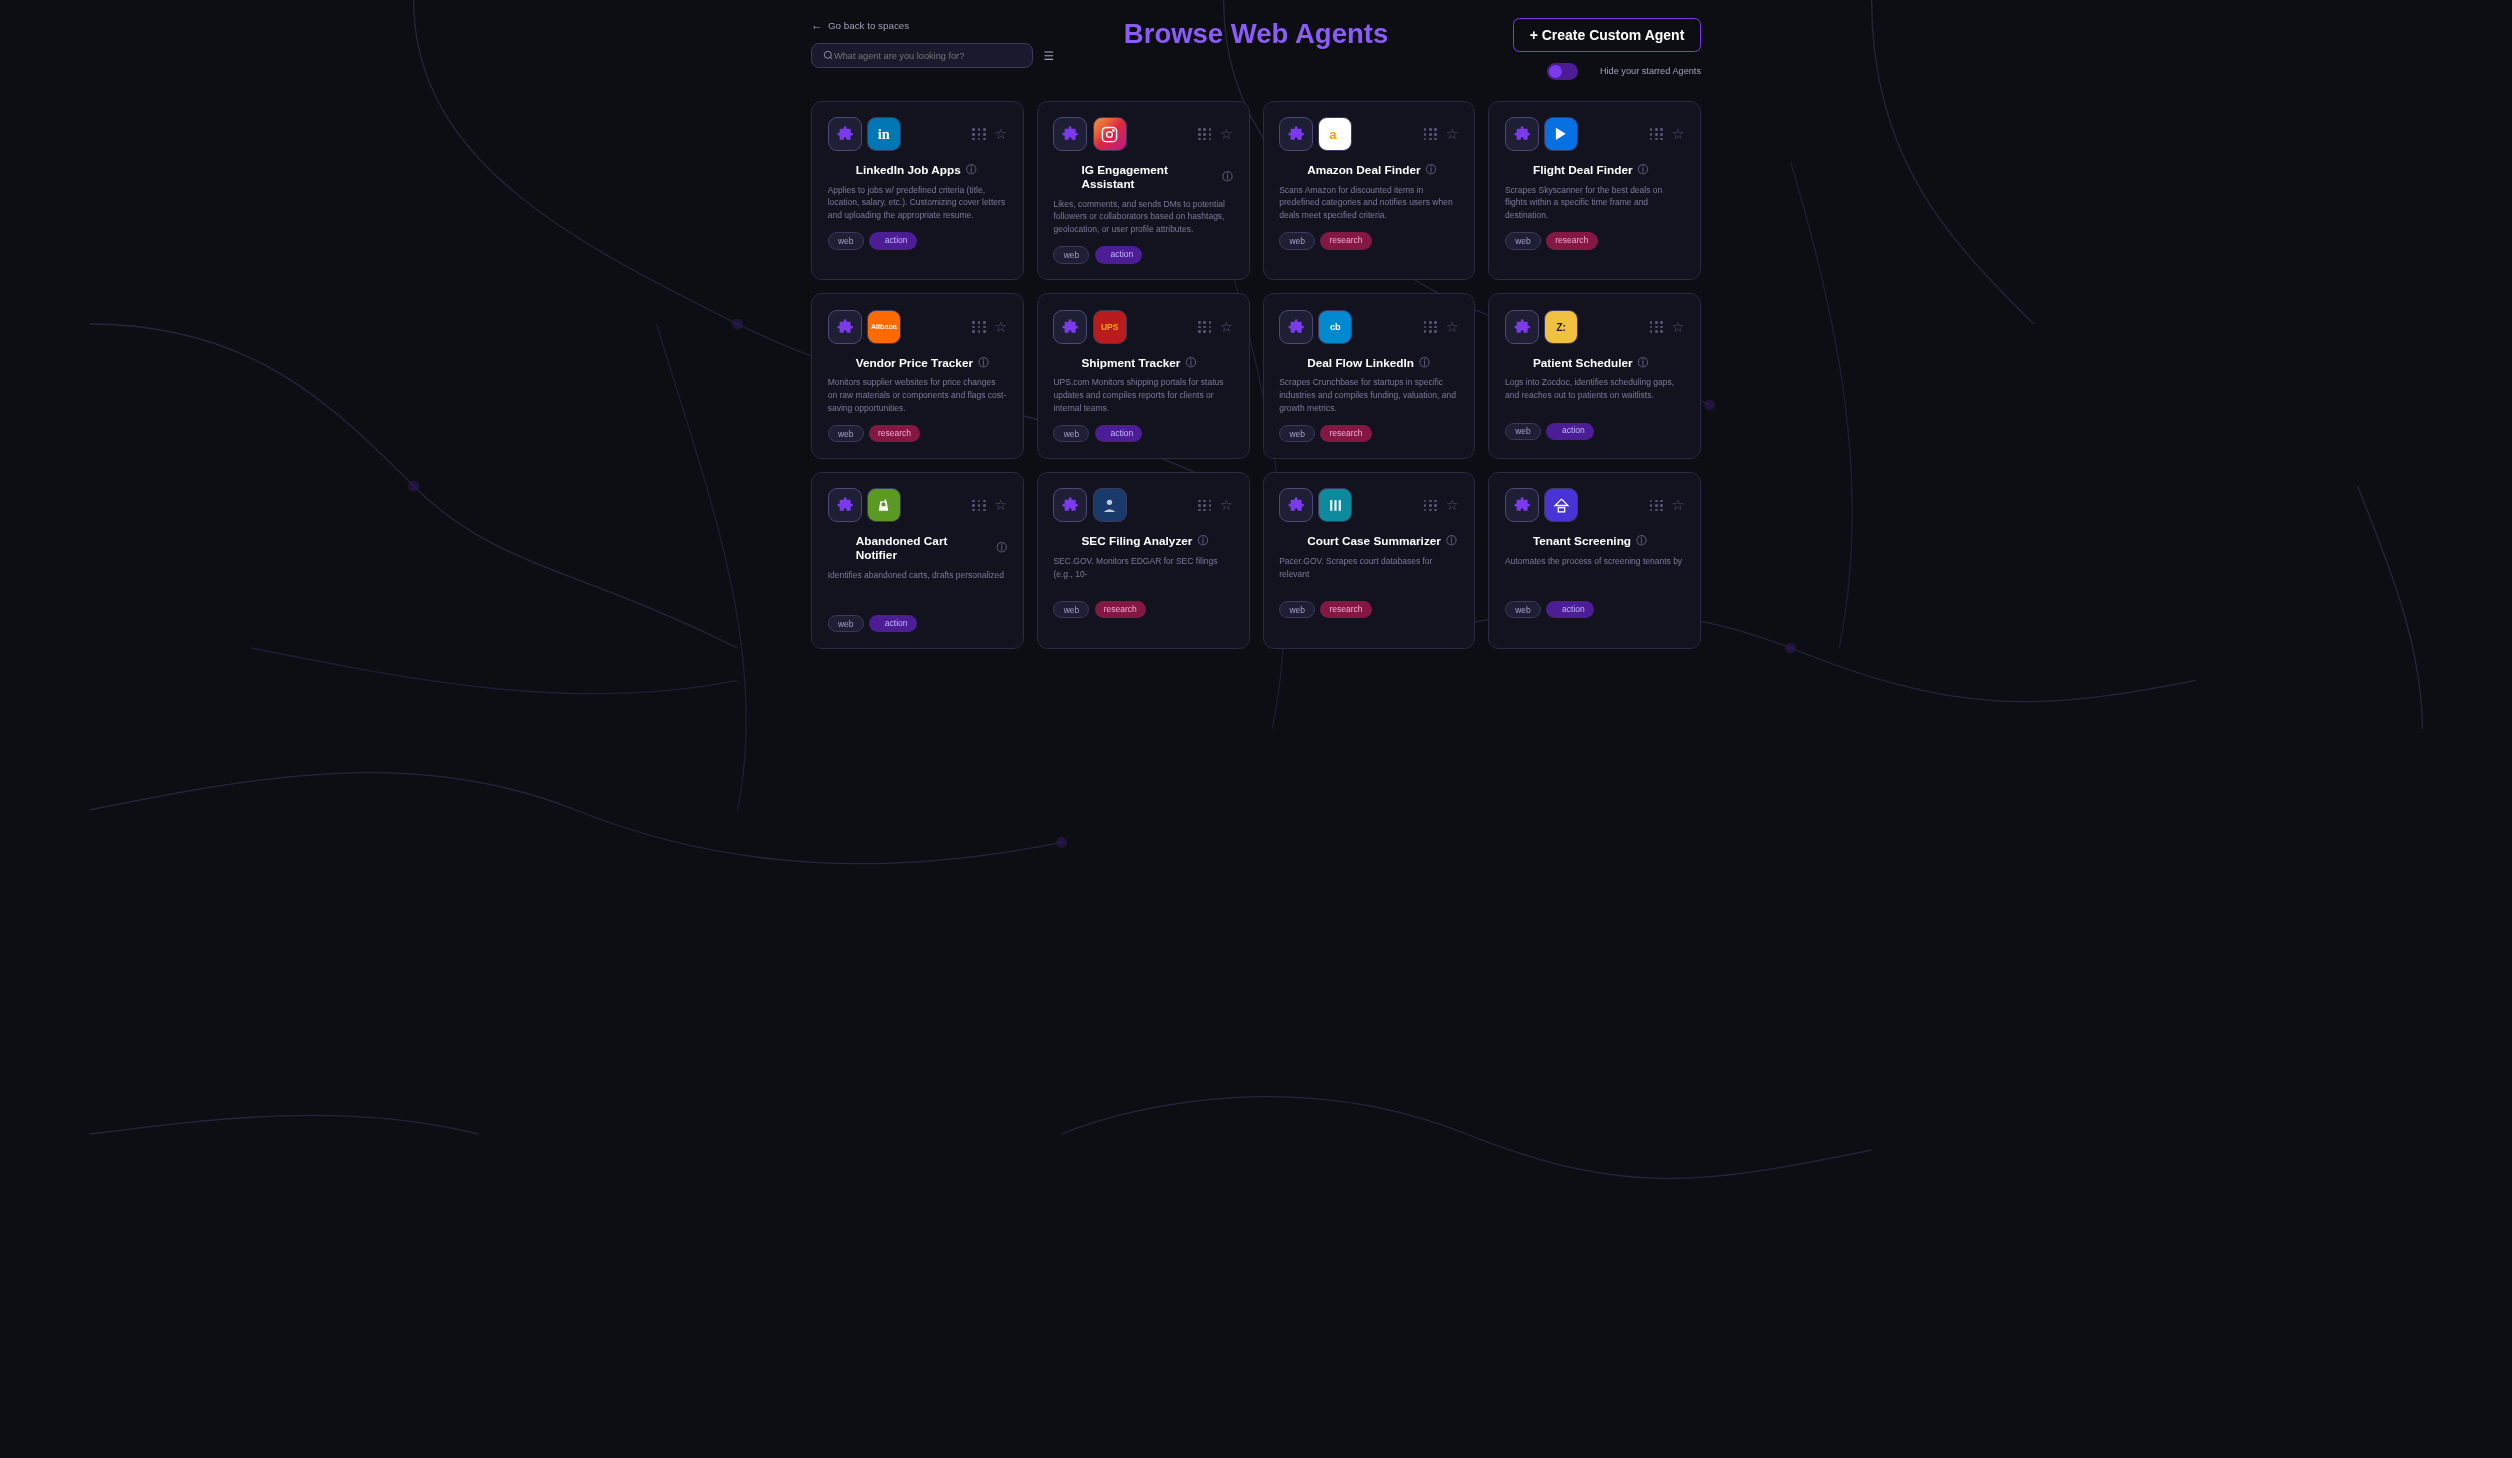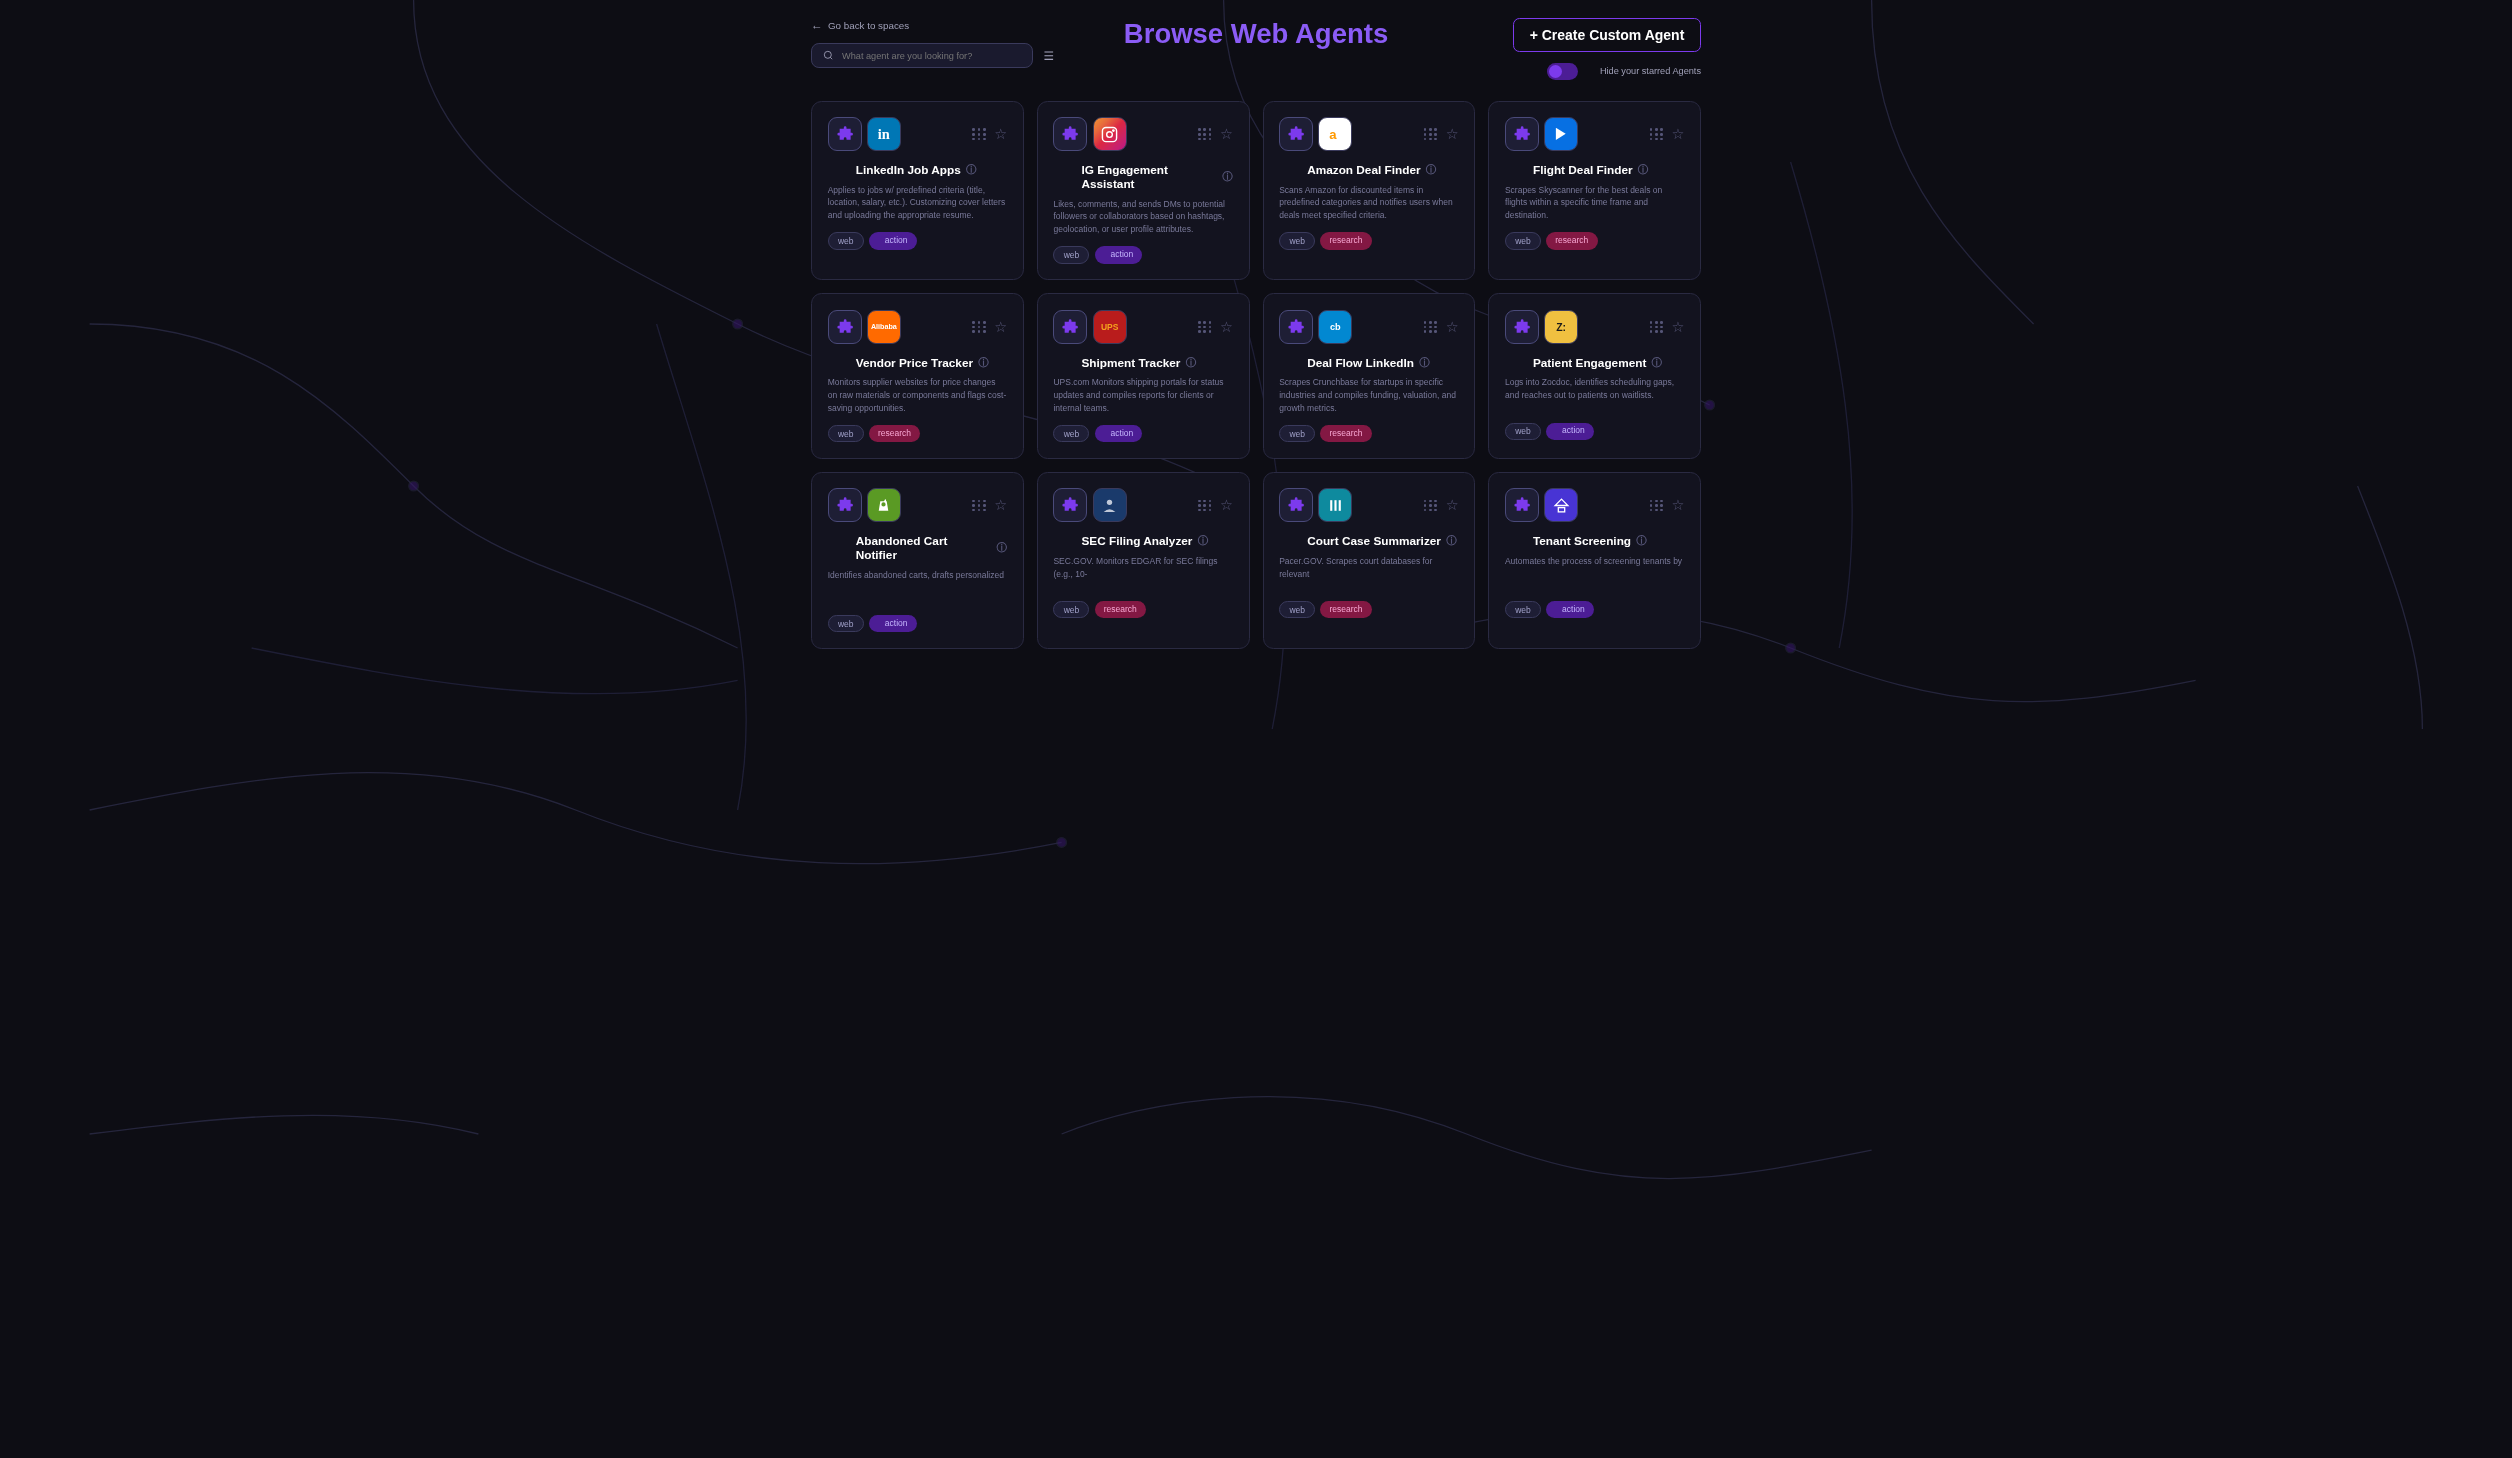--- a/index.html
+++ b/index.html
@@ -44,21 +44,21 @@
     }
 
     .back-arrow {
       font-size: 11.8px;
       color: #a0a0b8;
     }
 
     .search-bar {
       display: flex;
       align-items: center;
-      gap: 9px;
+      gap: 1px;
       background: #1a1a2e;
       border: 0.7px solid #3a3a5c;
       border-radius: 7.9px;
       padding: 6.5px 10.5px;
       width: 222px;
     }
 
     .search-bar input {
       background: none;
       border: none;
@@ -664,21 +664,21 @@
               <span></span>
               <span></span>
               <span></span>
               <span></span>
               <span></span>
             </div>
         <span class="star-icon">☆</span>
       </div>
     </div>
     <div class="card-title">
-      <span>Patient Engagement</span>
+      <span>Patient Scheduler</span>
       <span class="info-icon">ⓘ</span>
     </div>
     <p class="card-description">Logs into Zocdoc, identifies scheduling gaps, and reaches out to patients on waitlists.</p>
     <div class="card-tags">
       <span class="tag tag-web">web</span>
           <span class="tag tag-action">action</span>
     </div>
   </div>
       <div class="agent-card">
     <div class="card-header">

